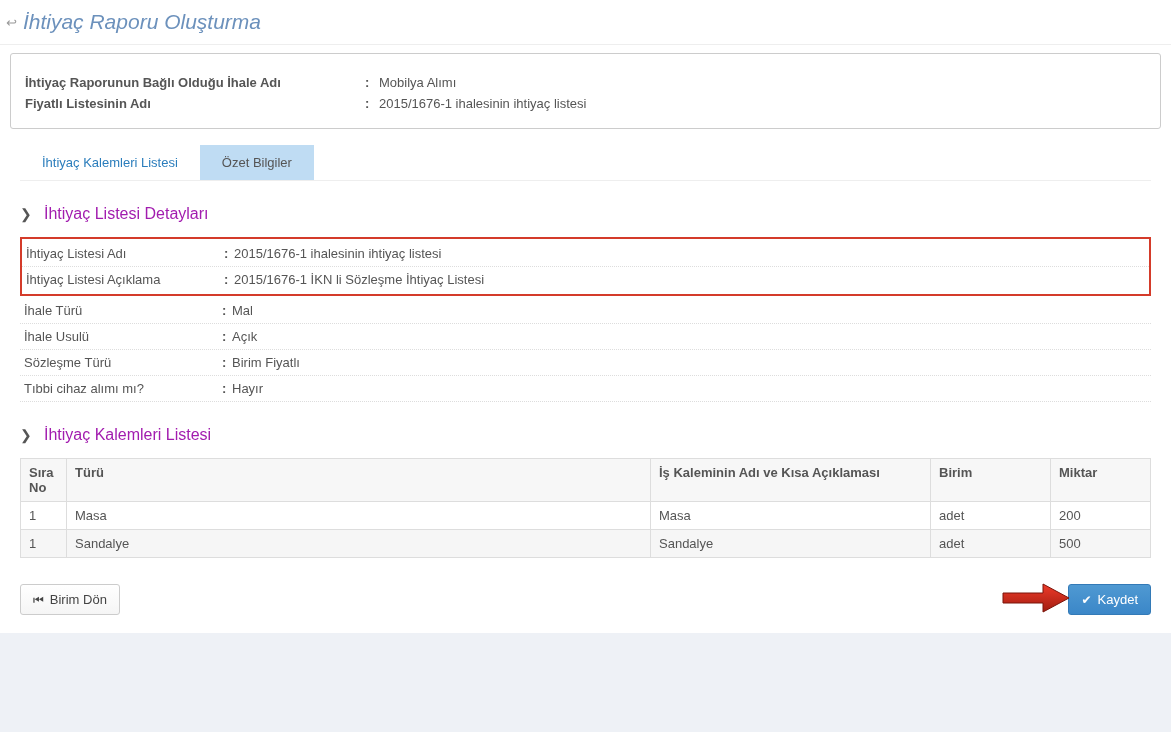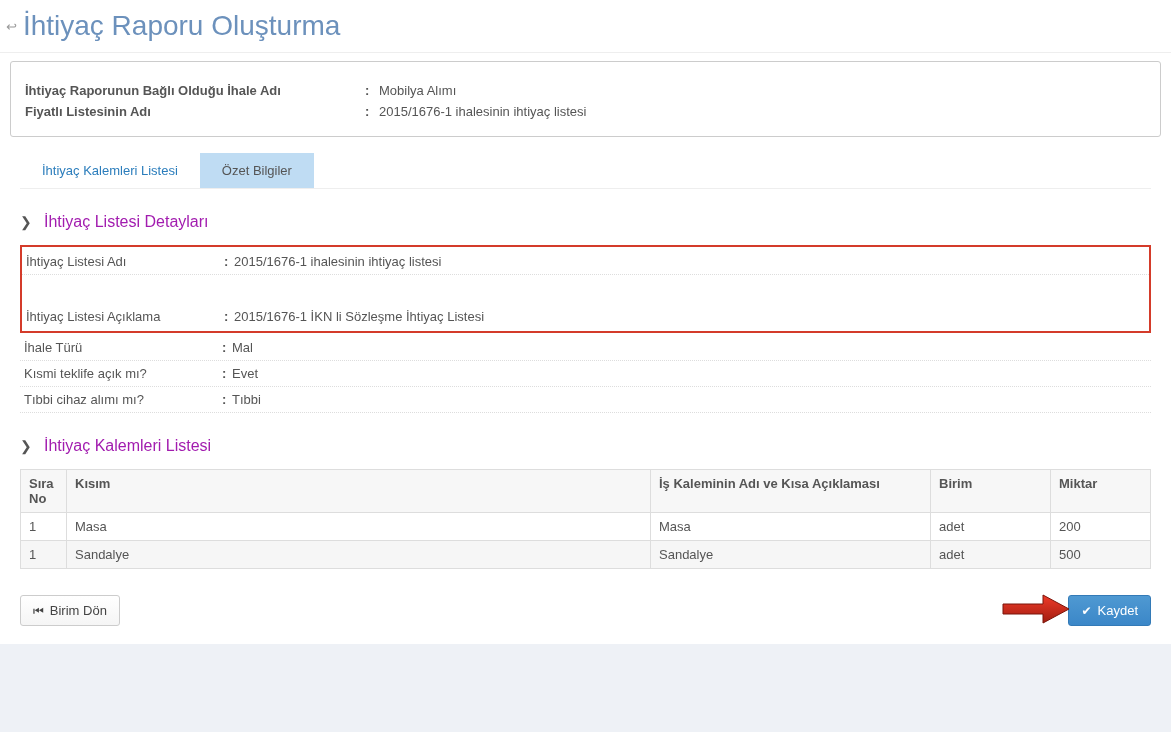--- a/index.html
+++ b/index.html
@@ -10,24 +10,25 @@
     color: #555;
     background: #eef1f6;
     padding: 0;
   }
   .page {
     width: 1171px;
     background: #fff;
   }
   .page-title-bar { padding: 10px 16px 6px 6px; display:flex; align-items:center; }
   .page-title-bar .page-title {
-    font-size: 28px;
+    font-size: 21px;
     color: #6c91bc;
     font-weight: 400;
     margin-left: 6px;
+    font-style: italic;
   }
   .icon-return { font-size: 13px; color: #999; display:inline-block; transform: scaleX(-1); }
   .title-rule { height:1px; background:#eee; margin: 4px 0 0 0; }
 
   .content { padding: 8px 10px 0 10px; }
   .panel {
     border: 1px solid #ccc;
     border-radius: 3px;
     background: #fff;
     padding: 18px 10px 14px 10px;
@@ -142,56 +143,61 @@
       </div>
 
       <div class="details-list">
 
         <div class="red-box">
           <div class="drow">
             <span class="dk">İhtiyaç Listesi Adı</span>
             <span class="dcolon"></span>
             <span class="dv">2015/1676-1 ihalesinin ihtiyaç listesi</span>
           </div>
-          <div class="drow" style="border-bottom:none;margin-top:29px;">
+          <div class="drow" style="border-bottom:none;">
             <span class="dk">İhtiyaç Listesi Açıklama</span>
             <span class="dcolon"></span>
             <span class="dv">2015/1676-1 İKN li  Sözleşme İhtiyaç Listesi</span>
           </div>
         </div>
         <div class="drow">
           <span class="dk">İhale Türü</span>
           <span class="dcolon"></span>
           <span class="dv">Mal</span>
         </div>
         <div class="drow">
-          <span class="dk">Kısmi teklife açık mı?</span>
-          <span class="dcolon"></span>
-          <span class="dv">Evet</span>
+          <span class="dk">İhale Usulü</span>
+          <span class="dcolon"></span>
+          <span class="dv">Açık</span>
+        </div>
+        <div class="drow">
+          <span class="dk">Sözleşme Türü</span>
+          <span class="dcolon"></span>
+          <span class="dv">Birim Fiyatlı</span>
         </div>
         <div class="drow">
           <span class="dk">Tıbbi cihaz alımı mı?</span>
           <span class="dcolon"></span>
-          <span class="dv">Tıbbi</span>
+          <span class="dv">Hayır</span>
         </div>
       </div>
     </div>
 
     <div class="section">
       <div class="section-header">
         <span class="chev">❯</span>
         <h2>İhtiyaç Kalemleri Listesi</h2>
       </div>
 
       <div class="tbl-wrap">
         <table class="grid">
           <thead>
             <tr>
               <th class="col-sira">Sıra No</th>
-              <th class="col-kisim">Kısım</th>
+              <th class="col-kisim">Türü</th>
               <th class="col-adi">İş Kaleminin Adı ve Kısa Açıklaması</th>
               <th class="col-birim">Birim</th>
               <th class="col-miktar">Miktar</th>
             </tr>
           </thead>
           <tbody>
             <tr>
               <td>1</td>
               <td>Masa</td>
               <td>Masa</td>

